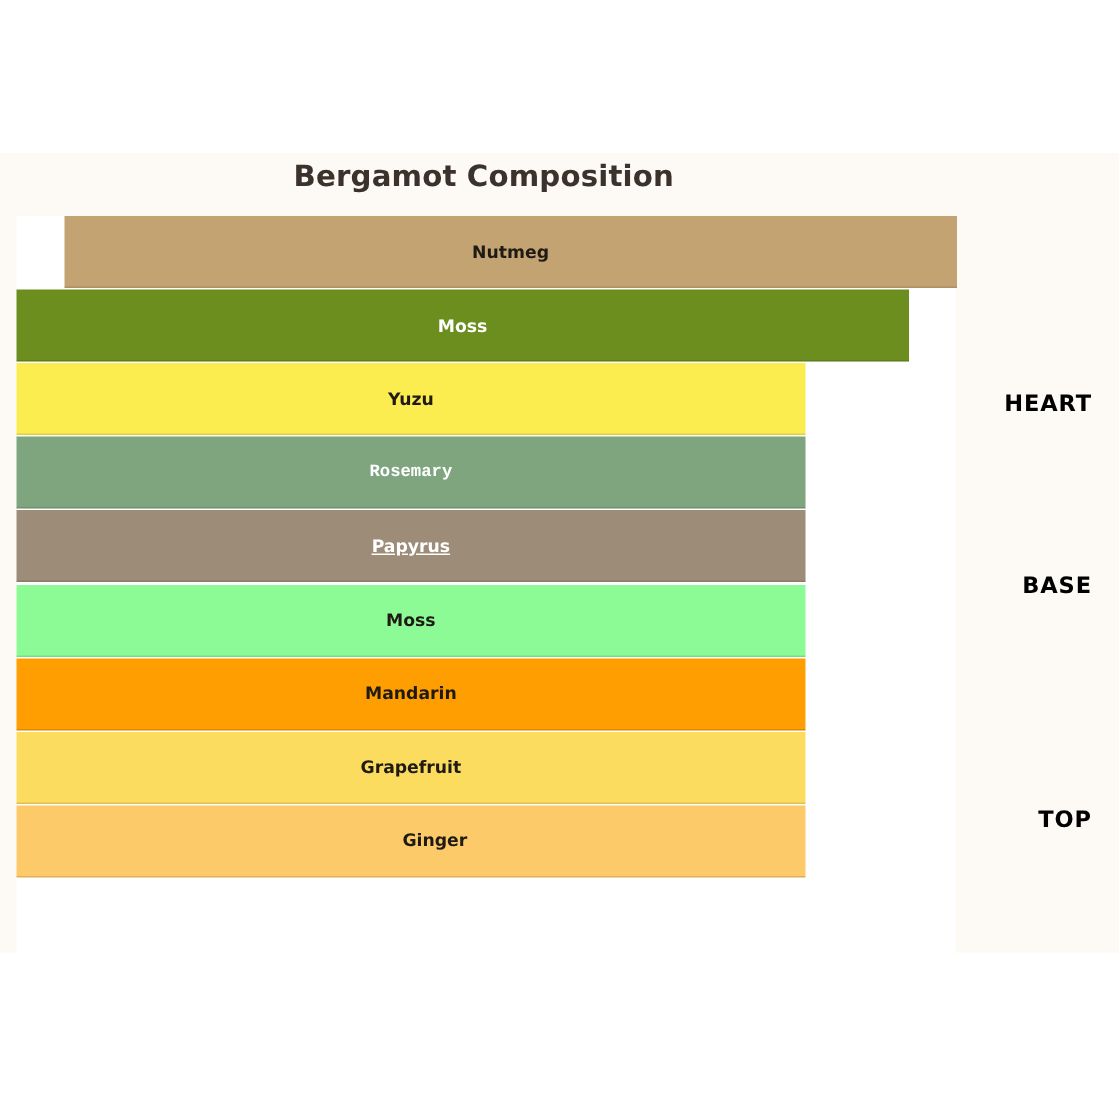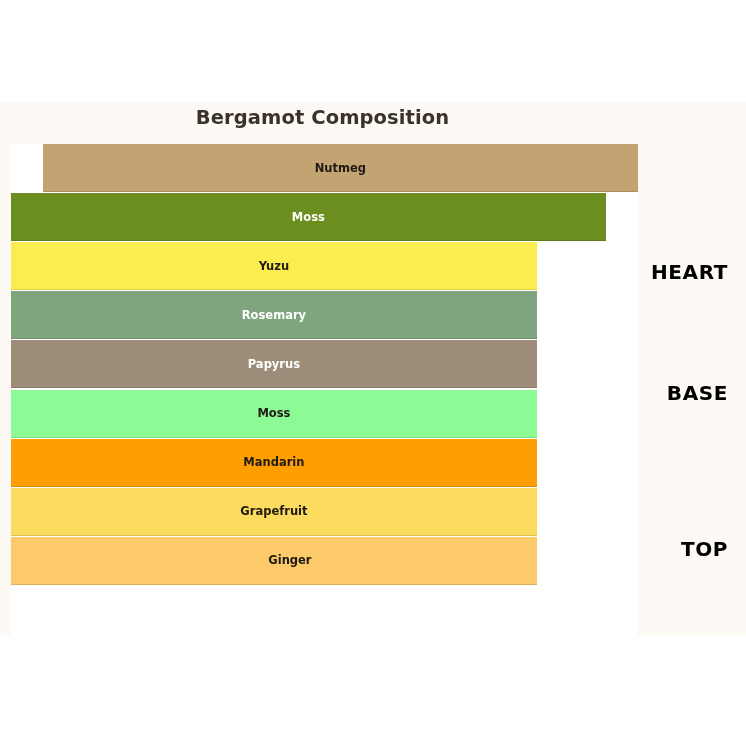--- a/index.html
+++ b/index.html
@@ -60,21 +60,21 @@
     font-size: 11.5px;
     font-weight: bold;
     white-space: nowrap;
     pointer-events: none;
   }
 
   
   .tier-label {
     position: absolute;
     right: 18px;
-    font-size: 20px;
+    font-size: 15px;
     font-weight: bold;
     letter-spacing: 0.6px;
     text-align: right;
     white-space: nowrap;
   }
 </style>
 </head>
 <body>
 
 <div id="figure">
@@ -86,24 +86,24 @@
   <div class="bar-row" style="top: 0px; height: 48.1px; width: 594.7px; background: rgb(196, 163, 115); border-bottom: 1px solid rgba(0, 0, 0, 0.12); margin-left: 32px;">
         <span class="bar-label" style="color: rgb(32, 26, 20);">Nutmeg</span>
       </div>
       <div class="bar-row" style="top: 49.1px; height: 48.1px; width: 594.7px; background: rgb(107, 142, 31); border-bottom: 1px solid rgba(0, 0, 0, 0.12);">
         <span class="bar-label" style="color: rgb(255, 255, 255);">Moss</span>
       </div>
       <div class="bar-row" style="top: 98.2px; height: 48.1px; width: 525.84px; background: rgb(251, 237, 79); border-bottom: 1px solid rgba(0, 0, 0, 0.12);">
         <span class="bar-label" style="color: rgb(32, 26, 20);">Yuzu</span>
       </div>
       <div class="bar-row" style="top: 147.3px; height: 48.1px; width: 525.84px; background: rgb(127, 165, 127); border-bottom: 1px solid rgba(0, 0, 0, 0.12);">
-        <span class="bar-label" style="color: rgb(255, 255, 255);">Rosemary</span>
+        <span class="bar-label" style="color: rgb(255, 255, 255); font-family: Liberation Mono, monospace;">Rosemary</span>
       </div>
       <div class="bar-row" style="top: 196.4px; height: 48.1px; width: 525.84px; background: rgb(156, 140, 120); border-bottom: 1px solid rgba(0, 0, 0, 0.12);">
-        <span class="bar-label" style="color: rgb(255, 255, 255);">Papyrus</span>
+        <span class="bar-label" style="color: rgb(255, 255, 255); text-decoration: underline;">Papyrus</span>
       </div>
       <div class="bar-row" style="top: 245.5px; height: 48.1px; width: 525.84px; background: rgb(140, 251, 150); border-bottom: 1px solid rgba(0, 0, 0, 0.12);">
         <span class="bar-label" style="color: rgb(32, 26, 20);">Moss</span>
       </div>
       <div class="bar-row" style="top: 294.6px; height: 48.1px; width: 525.84px; background: rgb(255, 158, 0); border-bottom: 1px solid rgba(0, 0, 0, 0.12);">
         <span class="bar-label" style="color: rgb(32, 26, 20);">Mandarin</span>
       </div>
       <div class="bar-row" style="top: 343.7px; height: 48.1px; width: 525.84px; background: rgb(251, 220, 94); border-bottom: 1px solid rgba(0, 0, 0, 0.12);">
         <span class="bar-label" style="color: rgb(32, 26, 20);">Grapefruit</span>
       </div>

